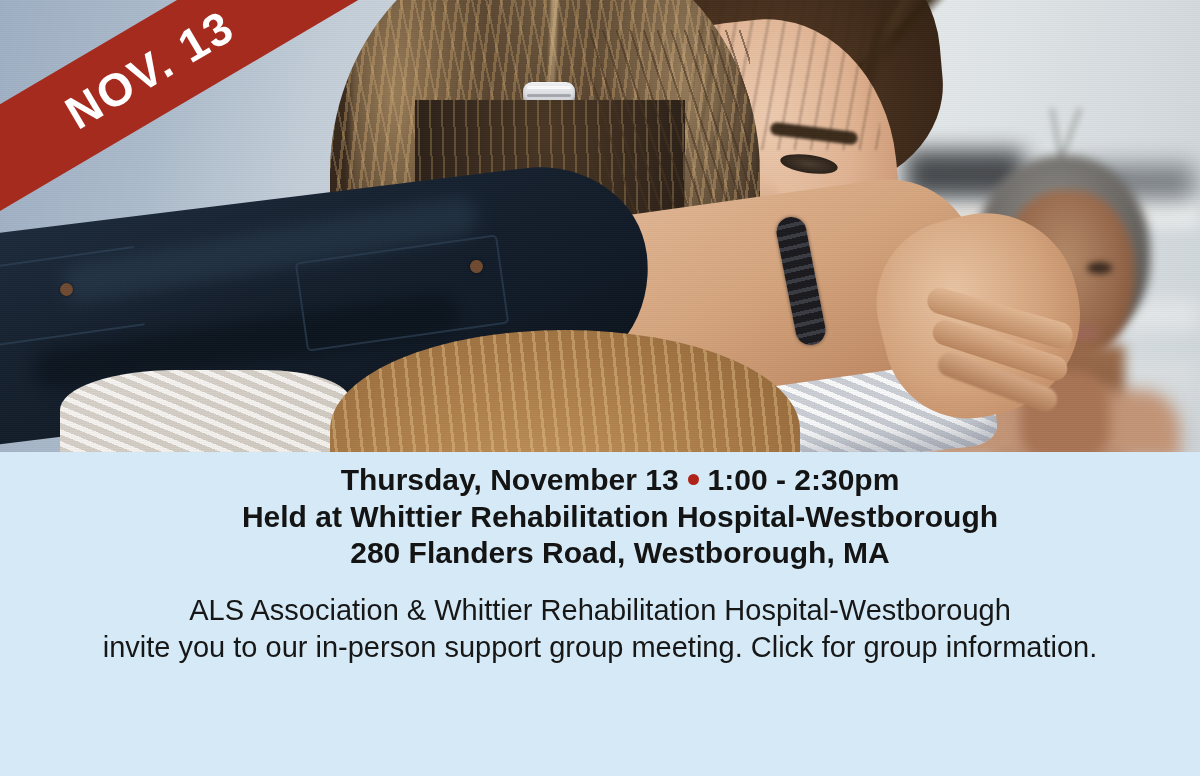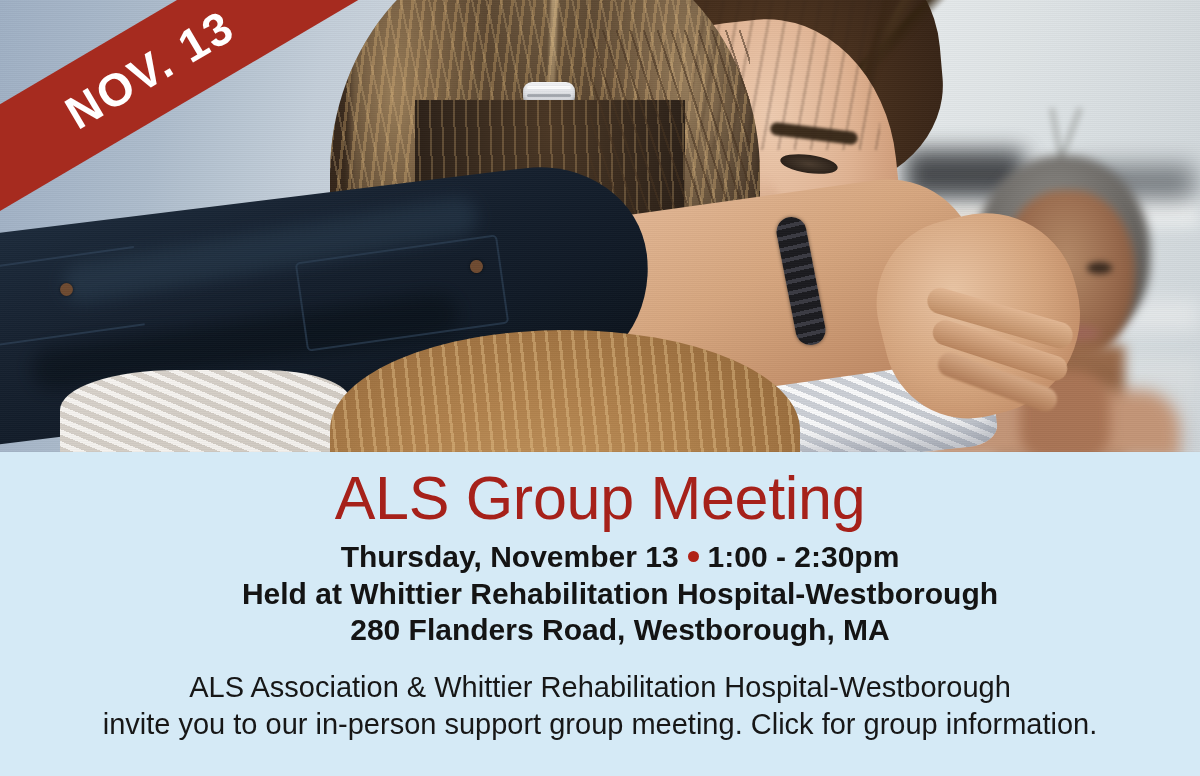--- a/index.html
+++ b/index.html
@@ -413,21 +413,20 @@
 
     <div class="grain"></div>
 
     <div class="ribbon">
       <span class="ribbon-label">NOV. 13</span>
     </div>
   </div>
 
   <div class="panel">
 
-    <h1 class="title">ALS Group Meeting</h1>
 
     <div class="details">
       <span class="line">
         <span>Thursday, November 13</span><span class="dot"></span><span>1:00 - 2:30pm</span>
       </span>
       <span class="line">Held at Whittier Rehabilitation Hospital-Westborough</span>
       <span class="line">280 Flanders Road, Westborough, MA</span>
     </div>
 
     <div class="blurb">

